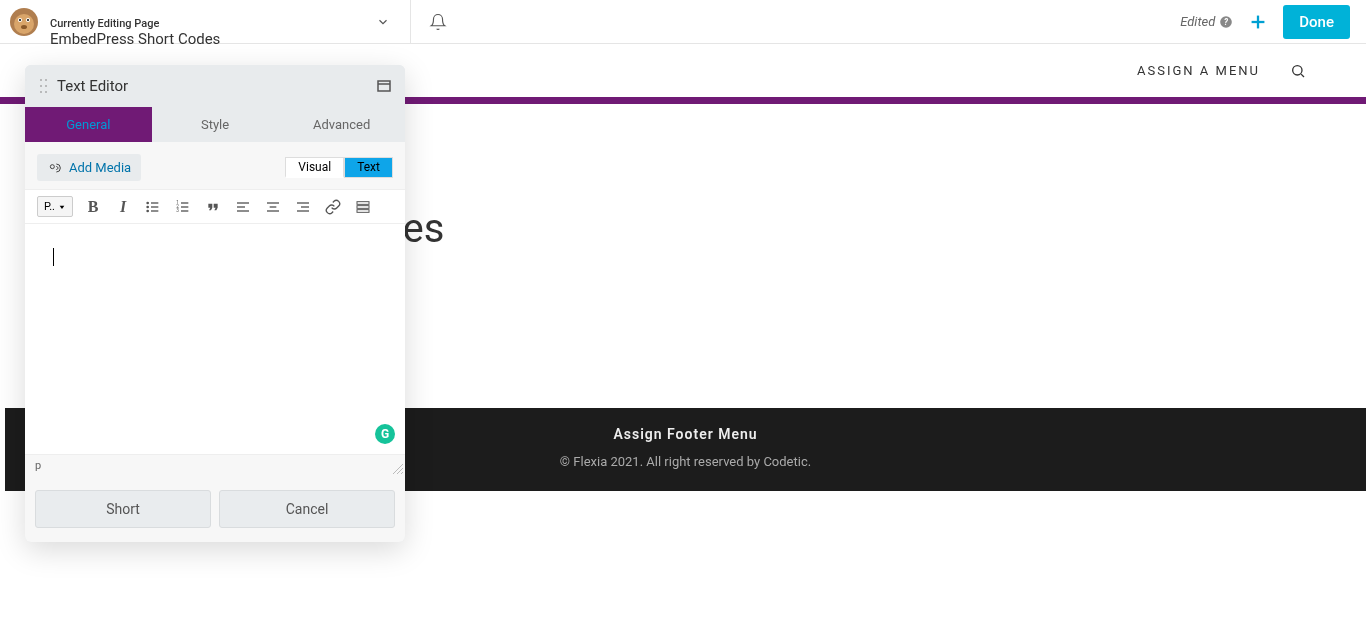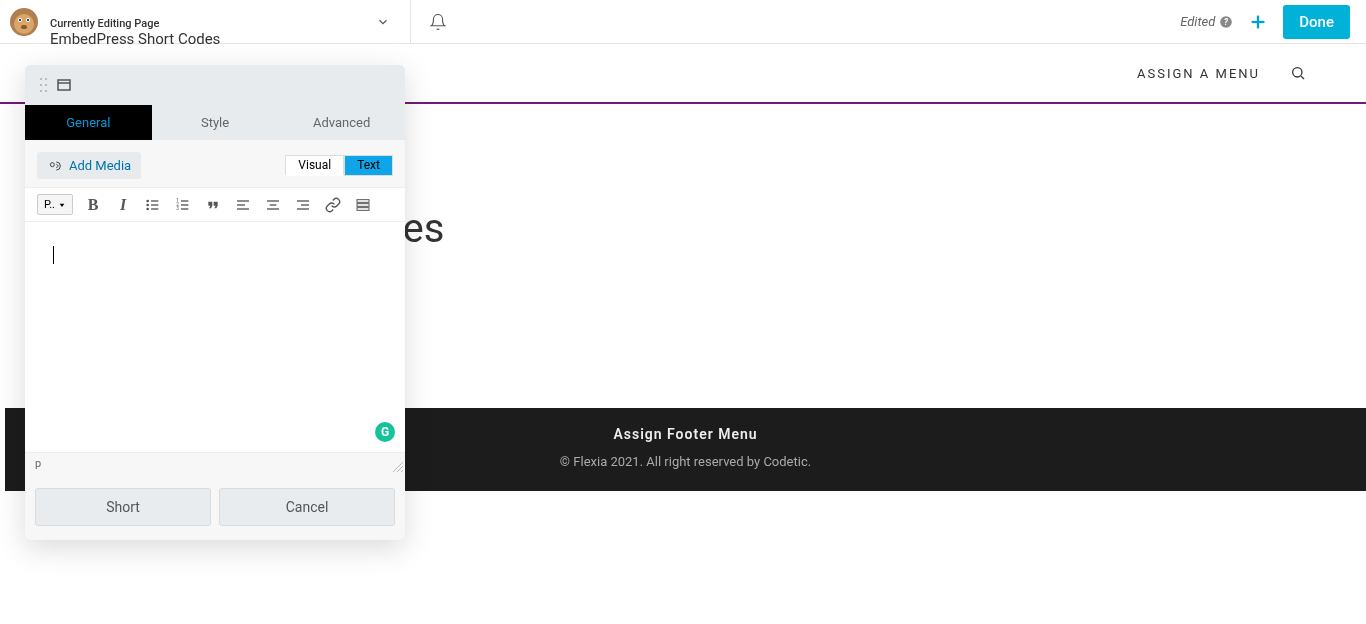--- a/index.html
+++ b/index.html
@@ -14,36 +14,36 @@
 .page-info .title { font-size: 15px; color: #333; }
 .chevron-wrap { margin-left: 150px; color: #555; cursor: pointer; padding: 6px; }
 .divider-v { width: 1px; height: 44px; background: #e5e5e5; margin: 0 14px; }
 .bell { color: #555; cursor: pointer; padding: 4px; }
 .spacer { flex: 1; }
 .edited { font-style: italic; color: #666; font-size: 13px; margin-right: 14px; display: flex; align-items: center; gap: 4px; }
 .plus-btn { color: #00a0d2; cursor: pointer; margin-right: 14px; display: flex; }
 .done-btn { background: #00b2d8; color: #fff; border: none; padding: 8px 16px; font-size: 15px; border-radius: 3px; cursor: pointer; font-weight: 500; }
 
 
-.menubar { display: flex; align-items: center; height: 60px; padding: 0 60px 0 0; border-bottom: 2px solid #701a75; }
+.menubar { display: flex; align-items: center; height: 60px; padding: 0 60px 0 0; border-bottom: 7px solid #701a75; }
 .menubar .spacer { flex: 1; }
 .assign-menu { letter-spacing: 2px; color: #333; font-size: 13px; cursor: pointer; margin-right: 30px; }
 .search-icon { color: #333; cursor: pointer; }
 .page-heading { font-size: 40px; color: #333; font-weight: 400; position: absolute; left: 380px; top: 205px; }
 
 
 .editor-panel { position: absolute; left: 25px; top: 65px; width: 380px; background: #e8ebed; border-radius: 6px; box-shadow: 0 8px 30px rgba(0,0,0,0.15); }
 .panel-header { display: flex; align-items: center; padding: 12px 14px; background: #e8ebed; border-radius: 6px 6px 0 0; }
 .drag-handle { margin-right: 8px; color: #999; cursor: grab; }
 .panel-title { flex: 1; font-size: 15px; color: #333; }
 .expand-icon { color: #555; cursor: pointer; }
 
 .tabs { display: flex; background: #e8ebed; }
 .tab { flex: 1; text-align: center; padding: 10px 0; font-size: 13px; color: #666; cursor: pointer; background: #e8ebed; }
-.tab.active { color: #0099d6; background: #000000; }
+.tab.active { color: #0099d6; background: #701a75; }
 
 .panel-body { background: #f7f7f7; padding: 12px 0 0 0; }
 
 .toolbar-row1 { display: flex; align-items: center; padding: 0 12px 8px 12px; }
 .add-media { background: #e8ebed; padding: 6px 10px; border-radius: 3px; cursor: pointer; display: flex; align-items: flex-end; gap: 6px; font-size: 13px; color: #0073aa; }
 .media-icon { color: #444; }
 .subspacer { flex: 1; }
 .mode-tabs { display: flex; }
 .mode-tab { padding: 2px 12px; font-size: 12px; cursor: pointer; border: 1px solid #ddd; background: #fff; }
 .mode-tab.active-mode { background: #fff; border-bottom: 2px solid transparent; }
@@ -143,20 +143,21 @@
     <div class="drag-handle">
       <svg width="10" height="16" viewBox="0 0 10 16">
           <circle cx="2" cy="2" r="1" fill="#aaa"></circle>
           <circle cx="7" cy="2" r="1" fill="#aaa"></circle>
           <circle cx="2" cy="8" r="1" fill="#aaa"></circle>
           <circle cx="7" cy="8" r="1" fill="#aaa"></circle>
           <circle cx="2" cy="14" r="1" fill="#aaa"></circle>
           <circle cx="7" cy="14" r="1" fill="#aaa"></circle>
         </svg>
     </div>
+    <div class="panel-title">Text Editor</div>
     <div class="expand-icon">
       <svg width="14" height="12" viewBox="0 0 14 12" fill="none" stroke="currentColor" stroke-width="1.5">
           <rect x="1" y="1" width="12" height="10"></rect>
           <line x1="1" y1="4" x2="13" y2="4"></line>
         </svg>
     </div>
   </div>
 
   <div class="tabs">
     <div class="tab active">General</div>

